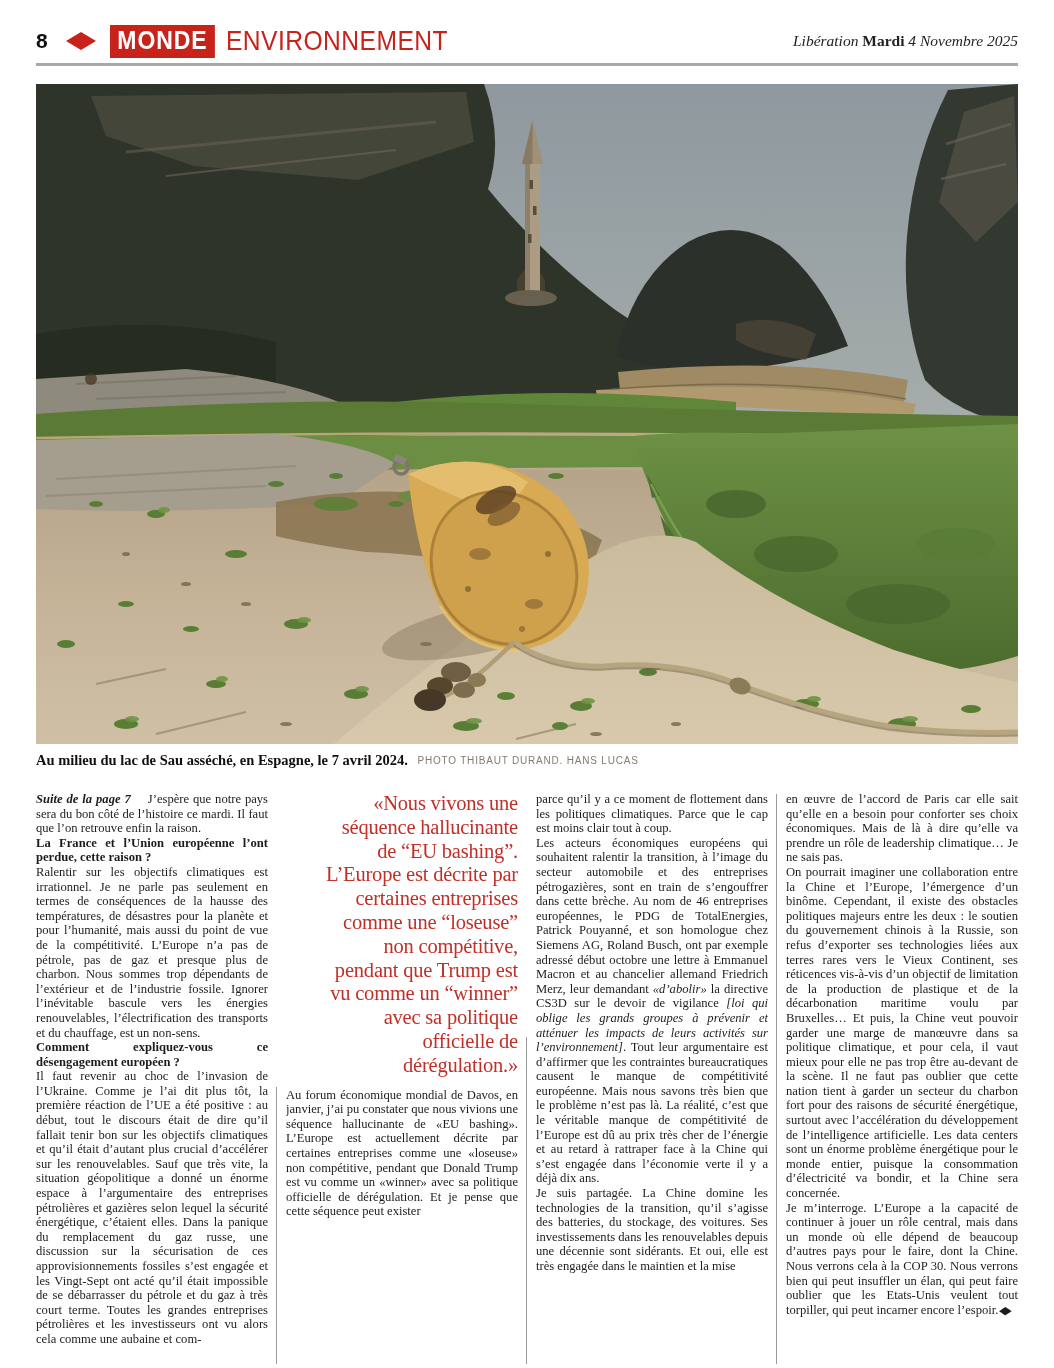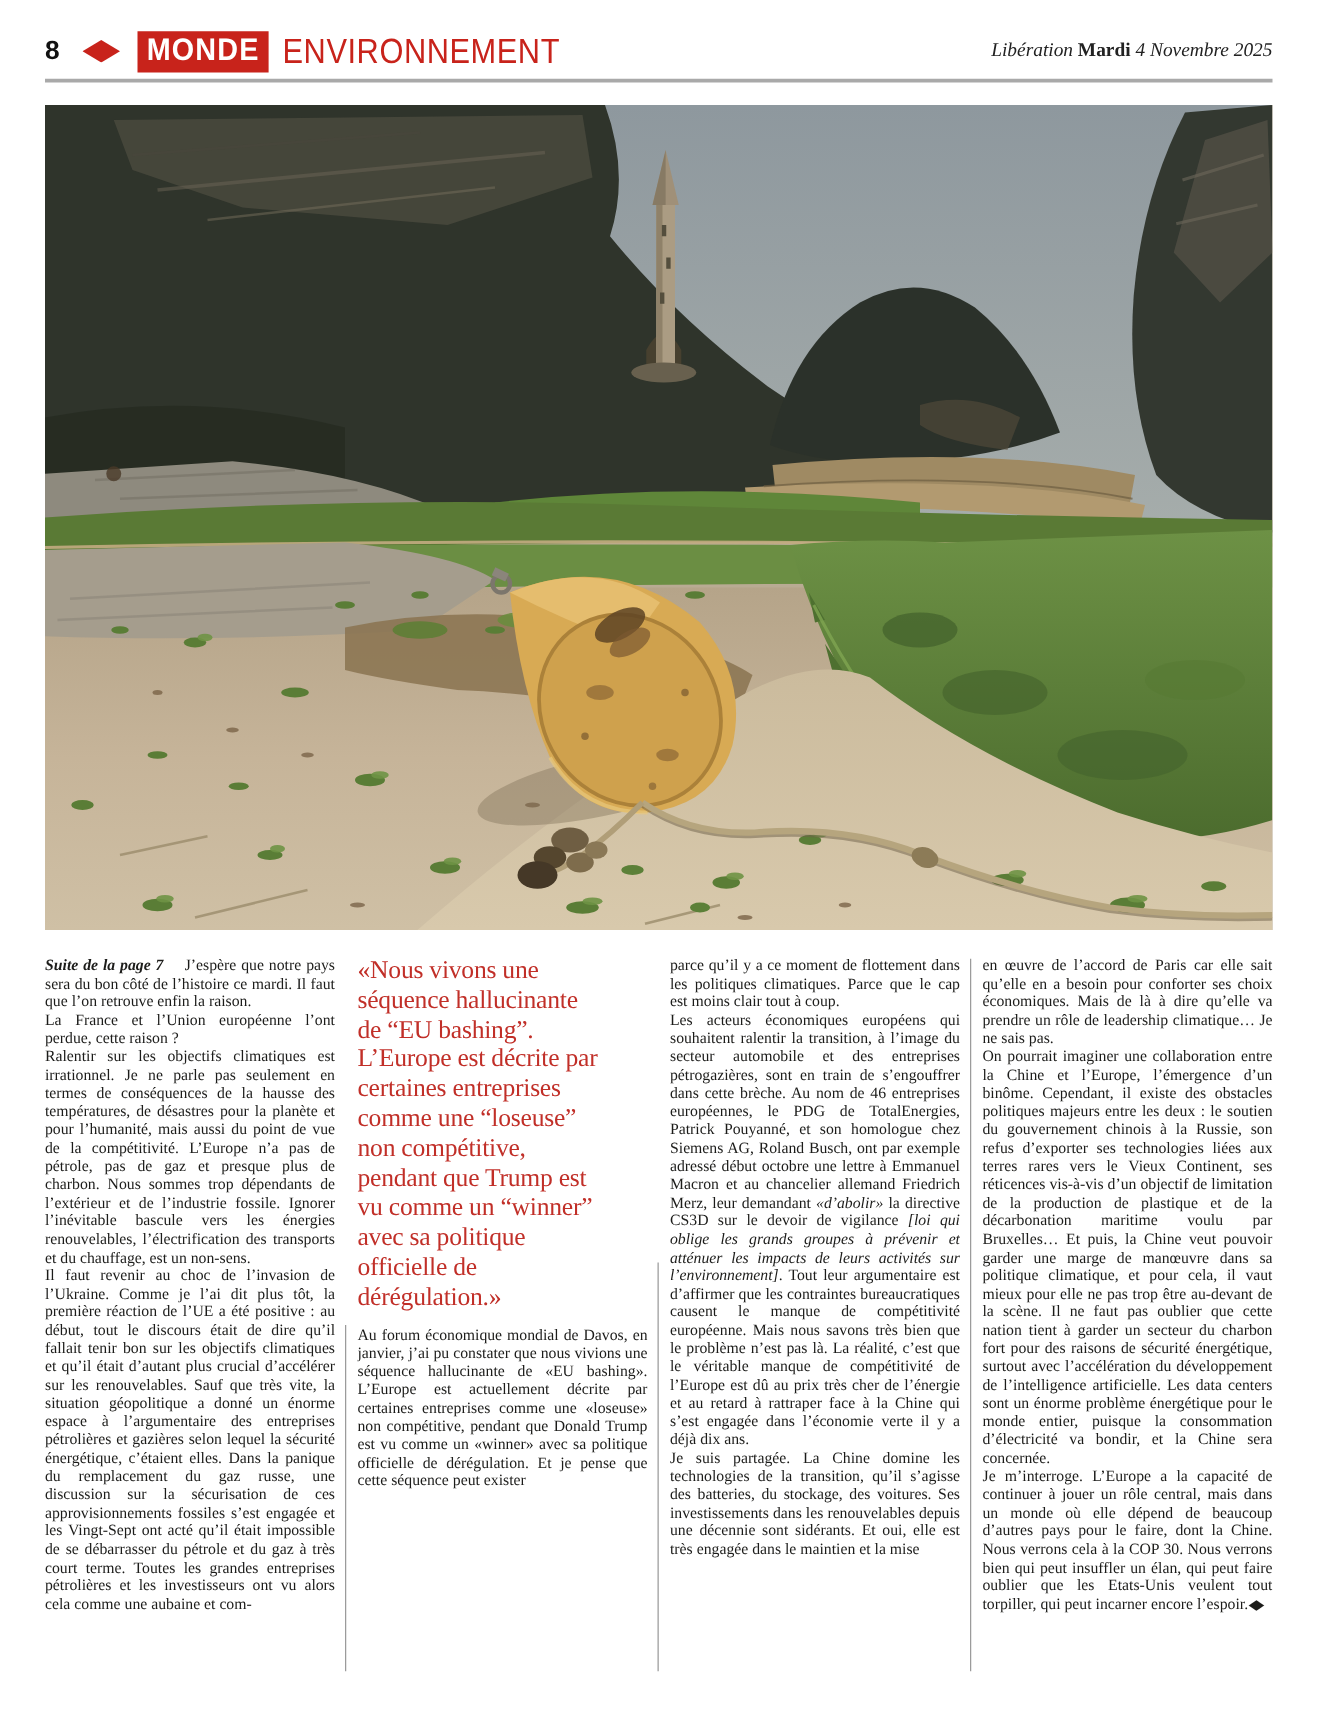--- a/index.html
+++ b/index.html
@@ -38,30 +38,30 @@
   .caption-row{margin-top:7px;font-size:14.5px;line-height:19px;}
   .caption-row .cap{font-weight:bold;color:#101010;}
   .caption-row .credit{font-family:"Liberation Sans",sans-serif;font-size:10px;
       letter-spacing:.8px;color:var(--credit-gray);margin-left:6px;position:relative;top:-1px;}
 
   
   .article{position:relative;margin-top:21px;height:580px;display:flex;gap:18px;}
   .col{flex:0 0 232px;width:232px;text-align:justify;font-size:12.6px;line-height:14.6px;
        overflow:hidden;}
   .col p{margin:0;}
-  .col .question{font-weight:normal;}
+  .col .question{font-weight:bold;}
   .col .lead-label{font-weight:bold;font-style:italic;}
   .col .lead-gap{display:inline-block;width:17px;}
   .col .it{font-style:italic;margin-top:30px;}
   .vrule{position:absolute;width:1px;background:#9b9b9b;}
   .vrule.g12{left:240px;top:295px;bottom:8px;}
   .vrule.g23{left:490px;top:245px;bottom:8px;}
   .vrule.g34{left:740px;top:2px;bottom:8px;}
 
-  .pull-quote{white-space:pre-line;text-align:left;color:var(--quote-red);
+  .pull-quote{white-space:pre-line;text-align:right;color:var(--quote-red);
       font-size:20.5px;line-height:23.8px;font-weight:normal;letter-spacing:-.2px;
       margin-bottom:10px;}
   .end-icon{display:inline-block;font-size:11px;transform:scaleX(1.5);margin-left:3px;}
 </style>
 </head>
 <body>
 
 <div class="page">
 
   <div class="hdr">
@@ -232,26 +232,31 @@
         <ellipse cx="428" cy="606" rx="11" ry="8" fill="#7e6c4c"></ellipse>
         <ellipse cx="394" cy="616" rx="16" ry="11" fill="#453827"></ellipse>
         <ellipse cx="441" cy="596" rx="9" ry="7" fill="#8a7856"></ellipse>
         <ellipse cx="704" cy="602" rx="11" ry="8" fill="#8c7b57" transform="rotate(20 704 602)"></ellipse>
         <ellipse cx="470" cy="612" rx="9" ry="4" fill="#5c8038"></ellipse>
         <ellipse cx="524" cy="642" rx="8" ry="4" fill="#5c8038"></ellipse>
       </g>
     </svg>
   </div>
 
+  <div class="caption-row">
+    <span class="cap">Au milieu du lac de Sau asséché, en Espagne, le 7 avril 2024.</span>
+    <span class="credit">PHOTO THIBAUT DURAND. HANS LUCAS</span>
+  </div>
 
   <div class="article">
     <div class="col">
         <p class="para"><b class="lead-label">Suite de la page 7</b><span class="lead-gap"></span>J’espère que notre pays sera du bon côté de l’histoire ce mardi. Il faut que l’on retrouve enfin la raison.</p>
         <p class="question">La France et l’Union européenne l’ont perdue, cette raison ?</p>
         <p class="para">Ralentir sur les objectifs climatiques est irrationnel. Je ne parle pas seulement en termes de conséquences de la hausse des températures, de désastres pour la planète et pour l’humanité, mais aussi du point de vue de la compétitivité. L’Europe n’a pas de pétrole, pas de gaz et presque plus de charbon. Nous sommes trop dépendants de l’extérieur et de l’industrie fossile. Ignorer l’inévitable bascule vers les énergies renouvelables, l’électrification des transports et du chauffage, est un non-sens.</p>
+        <p class="question">Comment expliquez-vous ce désengagement européen ?</p>
         <p class="para">Il faut revenir au choc de l’invasion de l’Ukraine. Comme je l’ai dit plus tôt, la première réaction de l’UE a été positive : au début, tout le discours était de dire qu’il fallait tenir bon sur les objectifs climatiques et qu’il était d’autant plus crucial d’accélérer sur les renouvelables. Sauf que très vite, la situation géopolitique a donné un énorme espace à l’argumentaire des entreprises pétrolières et gazières selon lequel la sécurité énergétique, c’étaient elles. Dans la panique du remplacement du gaz russe, une discussion sur la sécurisation de ces approvisionnements fossiles s’est engagée et les Vingt-Sept ont acté qu’il était impossible de se débarrasser du pétrole et du gaz à très court terme. Toutes les grandes entreprises pétrolières et les investisseurs ont vu alors cela comme une aubaine et com-</p>
       </div>
     <div class="col">
       <div class="pull-quote">«Nous vivons une
 séquence hallucinante
 de “EU bashing”.
 L’Europe est décrite par
 certaines entreprises
 comme une “loseuse”
 non compétitive,

